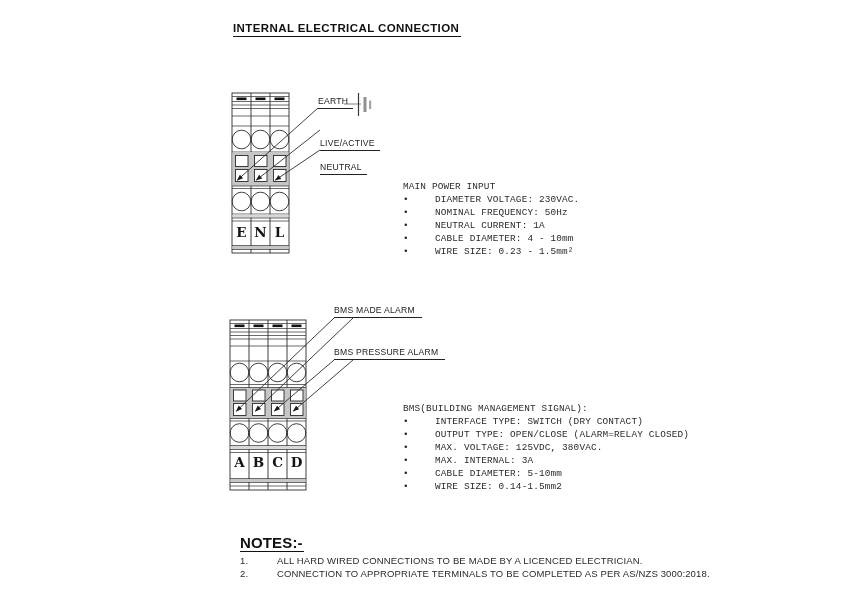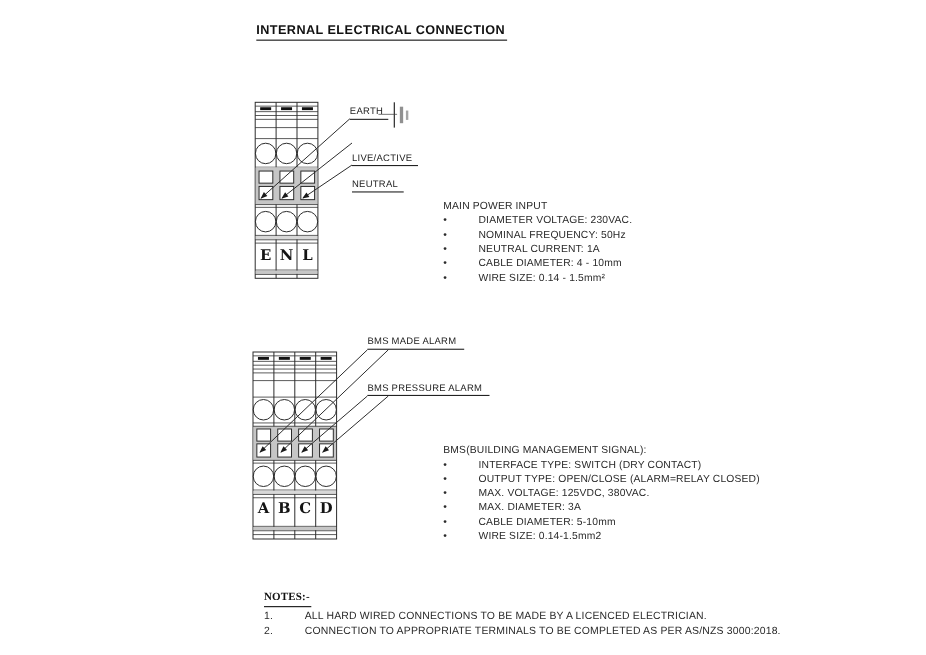--- a/index.html
+++ b/index.html
@@ -13,29 +13,29 @@
   .lbl-earth{left:318px;top:96px;}
   .lbl-neutral{left:320px;top:118px;margin-top:44px;}
   .lbl-live{left:320px;top:138px;}
   .lbl-flow{left:334px;top:305px;padding-right:7px;}
   .lbl-pressure{left:334px;top:347px;padding-right:7px;text-align:right;}
   .terminals{position:absolute;display:flex;font-family:"DejaVu Serif","Liberation Serif",serif;
              font-weight:bold;font-size:13.5px;color:#141414;}
   .terminals span{flex:1;text-align:center;}
   .t-main{left:232px;top:224px;width:57px;}
   .t-bms{left:230px;top:454px;width:76px;}
-  .spec{position:absolute;font-size:9.4px;letter-spacing:.15px;line-height:13px;color:#2a2a2a;white-space:nowrap;}
+  .spec{position:absolute;font-size:9.4px;letter-spacing:.15px;line-height:13px;color:#2a2a2a;white-space:nowrap;font-family:Liberation Mono, monospace;}
   .spec-main{left:403px;top:180px;}
   .spec-bms{left:403px;top:402px;}
   .spec-row{display:flex;}
   .spec-row .bullet{width:32px;}
   .notes{position:absolute;left:240px;top:536px;font-size:9.5px;letter-spacing:.15px;
          line-height:13.5px;color:#2a2a2a;white-space:nowrap;}
   .notes-head{font-weight:bold;border-bottom:1.2px solid #111;display:inline-block;
-              padding:0 1px 1px 0;margin-bottom:2px;font-size:10px;color:#111;font-family:Liberation Serif, serif;}
+              padding:0 1px 1px 0;margin-bottom:2px;font-size:15px;color:#111;}
   .note-row{display:flex;}
   .note-row .num{width:37px;}
 </style>
 </head>
 <body>
 
 <div class="page">
 
   <div class="title">INTERNAL ELECTRICAL CONNECTION</div>
 
@@ -175,21 +175,21 @@
     <div class="spec-row">
       <span class="bullet">•</span>
       <span>NEUTRAL CURRENT: 1A</span>
     </div>
     <div class="spec-row">
       <span class="bullet">•</span>
       <span>CABLE DIAMETER: 4 - 10mm</span>
     </div>
     <div class="spec-row">
       <span class="bullet">•</span>
-      <span>WIRE SIZE: 0.14 - 1.5mm²</span>
+      <span>WIRE SIZE: 0.23 - 1.5mm²</span>
     </div>
   </div>
 
   <div class="lead-label lbl-flow">BMS MADE ALARM</div>
   <div class="lead-label lbl-pressure">BMS PRESSURE ALARM</div>
 
   <div class="terminals t-bms">
     <span>A</span>
     <span>B</span>
     <span>C</span>
@@ -205,21 +205,21 @@
     <div class="spec-row">
       <span class="bullet">•</span>
       <span>OUTPUT TYPE: OPEN/CLOSE (ALARM=RELAY CLOSED)</span>
     </div>
     <div class="spec-row">
       <span class="bullet">•</span>
       <span>MAX. VOLTAGE: 125VDC, 380VAC.</span>
     </div>
     <div class="spec-row">
       <span class="bullet">•</span>
-      <span>MAX. DIAMETER: 3A</span>
+      <span>MAX. INTERNAL: 3A</span>
     </div>
     <div class="spec-row">
       <span class="bullet">•</span>
       <span>CABLE DIAMETER: 5-10mm</span>
     </div>
     <div class="spec-row">
       <span class="bullet">•</span>
       <span>WIRE SIZE: 0.14-1.5mm2</span>
     </div>
   </div>

